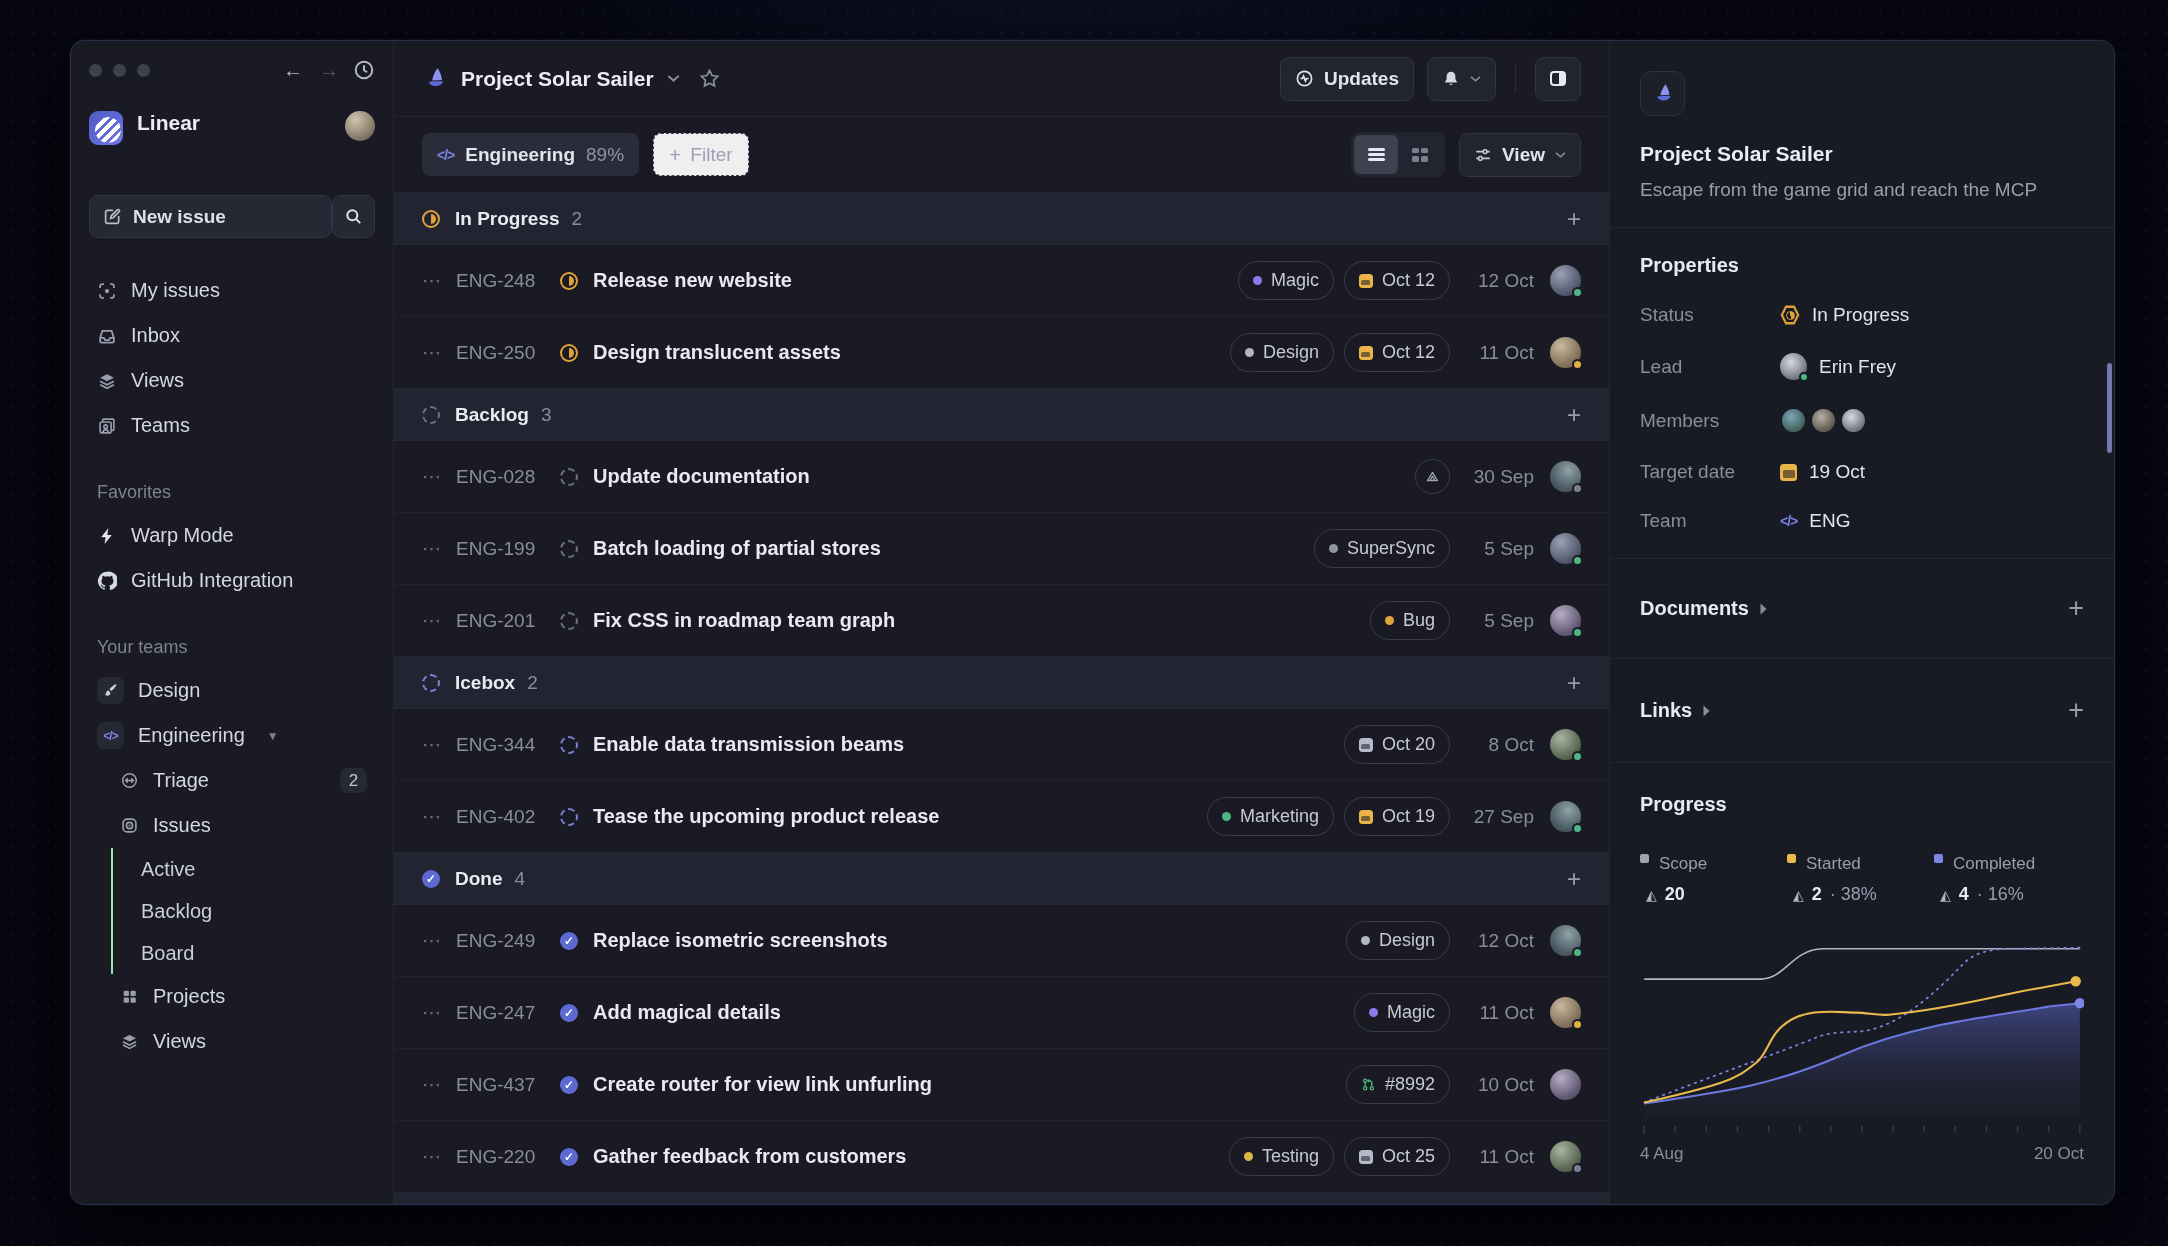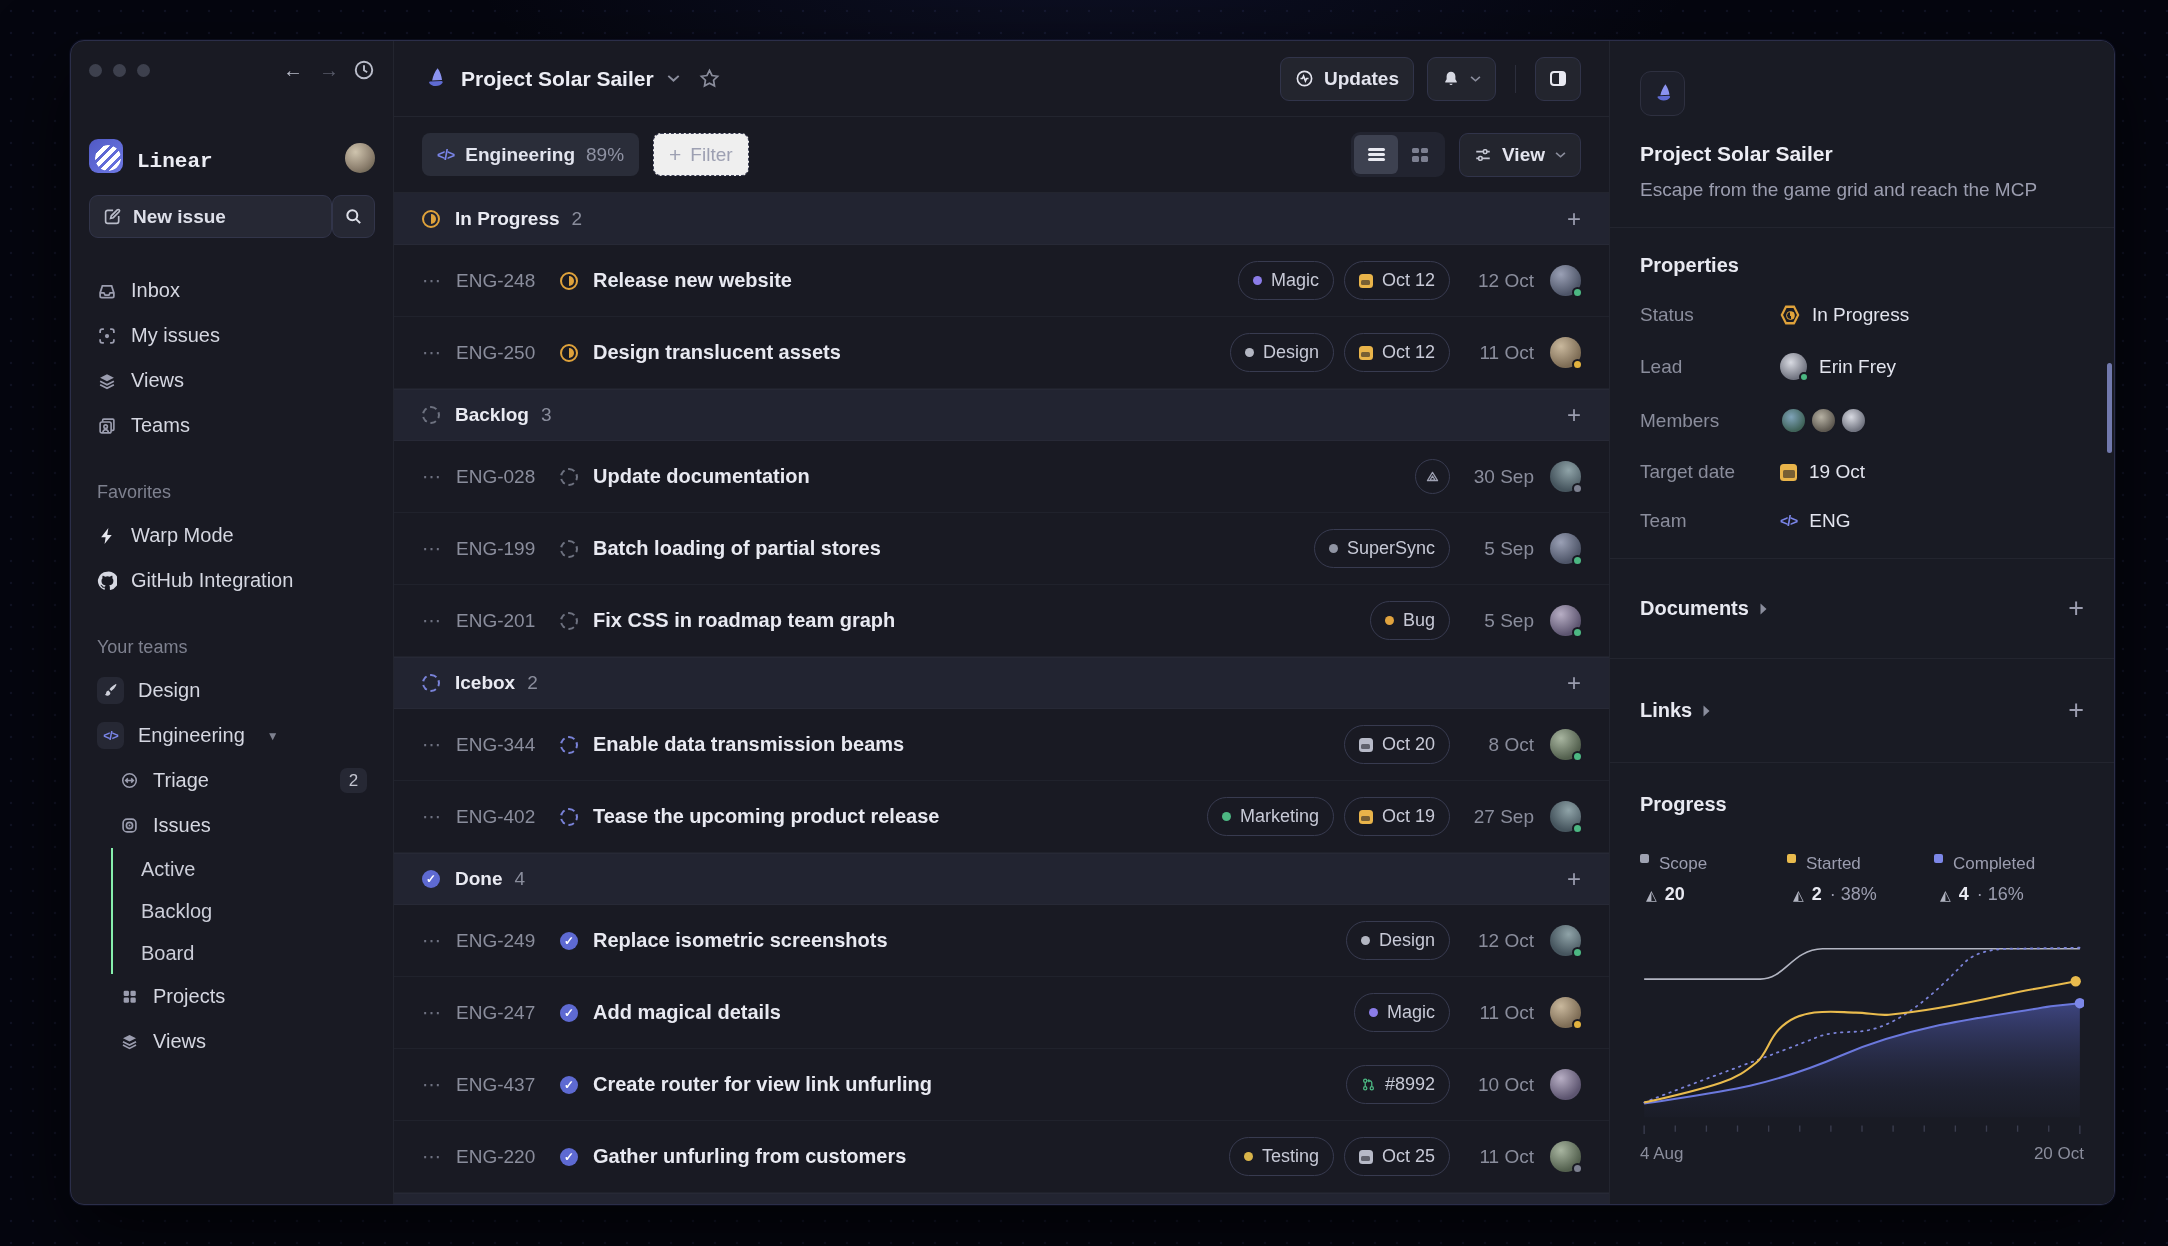--- a/index.html
+++ b/index.html
@@ -20,21 +20,21 @@
     display:flex; overflow:hidden;
   }
   
   .sidebar { width:323px; flex:0 0 auto; border-right:1px solid #23252f; padding:0 18px; display:flex; flex-direction:column; }
   .chrome { height:58px; display:flex; align-items:center; }
   .tl { width:13px; height:13px; border-radius:50%; background:#3d404d; margin-right:11px; }
   .chrome .sp { flex:1; }
   .navarrow { font-size:20px; color:#b9bcc9; margin-left:16px; }
   .navarrow.dim { color:#585b6a; }
   .clockbtn { margin-left:14px; display:flex; }
-  .wsrow { height:62px; display:flex; align-items:flex-end; margin-top:12px;font-family:Liberation Mono, monospace; }
+  .wsrow { height:62px; display:flex; align-items:flex-start; margin-top:12px; }
   .linear-logo { width:34px; height:34px; border-radius:9px; background:linear-gradient(135deg,#5059c4,#6e79e6); position:relative; overflow:hidden; }
   .linear-logo::before { content:""; position:absolute; left:6px; top:6px; width:26px; height:26px; border-radius:50%; background:#fff;
     -webkit-mask:repeating-linear-gradient(135deg,#000 0 4px,transparent 4px 7px); mask:repeating-linear-gradient(135deg,#000 0 4px,transparent 4px 7px); }
   .wsname { font-size:21px; font-weight:700; color:#ecedf4; margin-left:14px; }
   .wsrow .sp { flex:1; }
   .useravatar { width:30px; height:30px; border-radius:50%; background:radial-gradient(circle at 35% 30%, #cfc4ae, #8c7f6e 60%, #55503f); }
   .newrow { display:flex; gap:0; margin-top:22px; }
   .newissue { flex:1; height:43px; background:#262834; border:1px solid #32354a; border-radius:9px; display:flex; align-items:center; padding:0 13px; gap:11px; color:#dddfe9; font-size:19px; font-weight:600; }
   .sqbtn { width:43px; height:43px; background:#262834; border:1px solid #32354a; border-radius:9px; display:flex; align-items:center; justify-content:center; }
   .snav { margin-top:30px; }
@@ -183,34 +183,34 @@
             <circle cx="7" cy="7" r="4.2"></circle>
             <path d="M10.2 10.2L13.6 13.6"></path>
           </svg>
       </button>
     </div>
 
     <nav class="snav">
       <div class="sitem">
         <span class="sic">
             <svg width="20" height="20" viewBox="0 0 16 16" fill="none" stroke="#9b9daf" stroke-width="1.4">
-              <path d="M2.5 9.5l1.8-5.6h7.4l1.8 5.6V12a1.3 1.3 0 0 1-1.3 1.3H3.8A1.3 1.3 0 0 1 2.5 12V9.5z"></path>
-              <path d="M2.5 9.5h3l1 1.8h3l1-1.8h3"></path>
-            </svg>
-          </span>
-        <span>Inbox</span>
+              <path d="M5.5 2.5H4.2A1.7 1.7 0 0 0 2.5 4.2v1.3M10.5 2.5h1.3a1.7 1.7 0 0 1 1.7 1.7v1.3M5.5 13.5H4.2a1.7 1.7 0 0 1-1.7-1.7v-1.3M10.5 13.5h1.3a1.7 1.7 0 0 0 1.7-1.7v-1.3"></path>
+              <circle cx="8" cy="8" r="1.7" fill="#9b9daf" stroke="none"></circle>
+            </svg>
+          </span>
+        <span>My issues</span>
       </div>
       <div class="sitem">
         <span class="sic">
             <svg width="20" height="20" viewBox="0 0 16 16" fill="none" stroke="#9b9daf" stroke-width="1.4">
-              <path d="M5.5 2.5H4.2A1.7 1.7 0 0 0 2.5 4.2v1.3M10.5 2.5h1.3a1.7 1.7 0 0 1 1.7 1.7v1.3M5.5 13.5H4.2a1.7 1.7 0 0 1-1.7-1.7v-1.3M10.5 13.5h1.3a1.7 1.7 0 0 0 1.7-1.7v-1.3"></path>
-              <circle cx="8" cy="8" r="1.7" fill="#9b9daf" stroke="none"></circle>
-            </svg>
-          </span>
-        <span>My issues</span>
+              <path d="M2.5 9.5l1.8-5.6h7.4l1.8 5.6V12a1.3 1.3 0 0 1-1.3 1.3H3.8A1.3 1.3 0 0 1 2.5 12V9.5z"></path>
+              <path d="M2.5 9.5h3l1 1.8h3l1-1.8h3"></path>
+            </svg>
+          </span>
+        <span>Inbox</span>
       </div>
       <div class="sitem">
         <span class="sic">
             <svg width="20" height="20" viewBox="0 0 16 16" fill="none" stroke="#9b9daf" stroke-width="1.4">
               <path d="M2.5 5.3L8 2.5l5.5 2.8L8 8.1z" fill="#9b9daf" stroke="none"></path>
               <path d="M2.5 8.2L8 11l5.5-2.8M2.5 11L8 13.8 13.5 11"></path>
             </svg>
           </span>
         <span>Views</span>
       </div>
@@ -615,21 +615,21 @@
             <span>#8992</span>
           </span>
         </span>
         <span class="idate">10 Oct</span>
         <span class="av av4"></span>
       </div>
       <div class="row">
         <span class="dots">⋯</span>
         <span class="iid">ENG-220</span>
         <span class="st dn"></span>
-        <span class="ititle">Gather unfurling from customers</span>
+        <span class="ititle">Gather feedback from customers</span>
         <span class="sp"></span>
         <span class="chips">
           <span class="chip">
               <i class="ldot" style="background: rgb(217, 180, 74);"></i>
               <span>Testing</span>
             </span>
           <span class="chip">
               <i class="cal" style="background: rgb(183, 186, 200);"></i>
               <span>Oct 25</span>
             </span>

